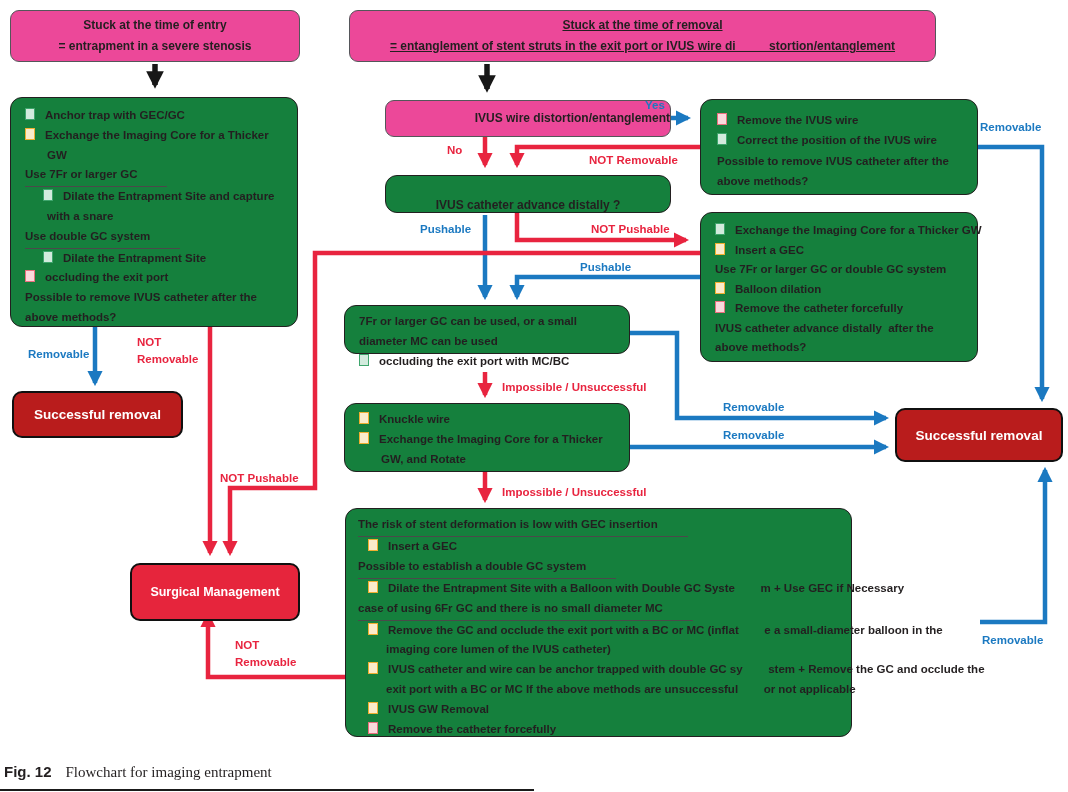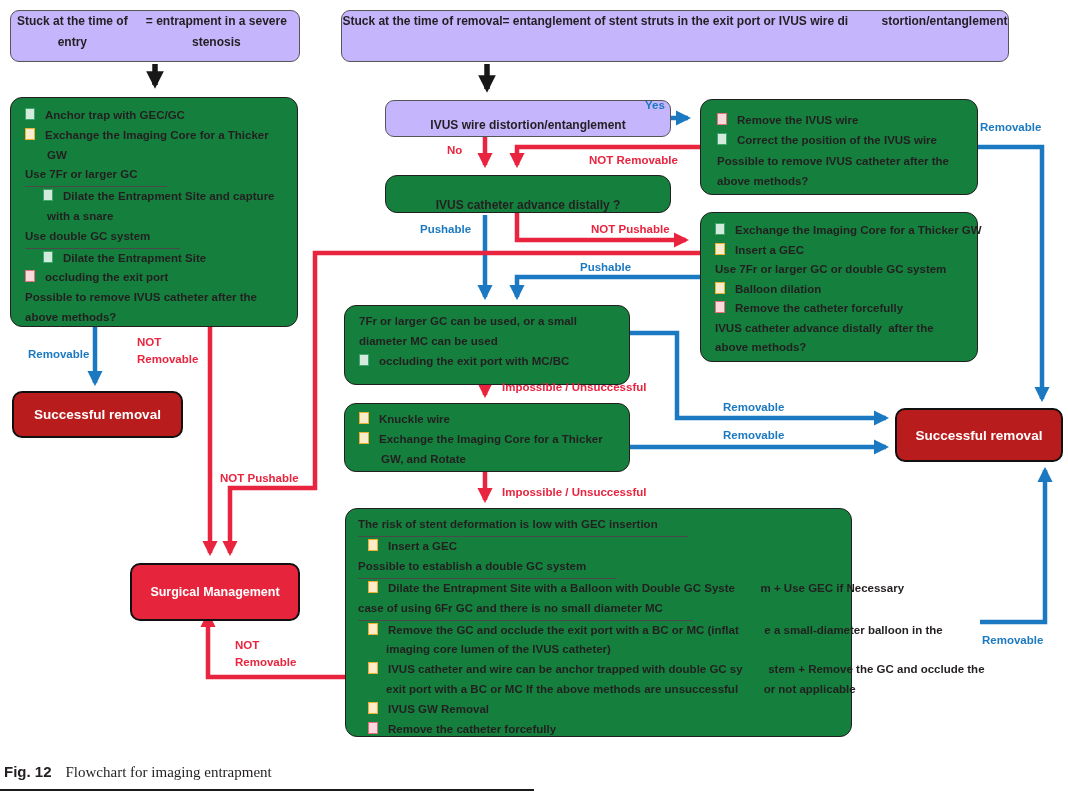--- a/index.html
+++ b/index.html
@@ -1,22 +1,22 @@
 <!DOCTYPE html>
 <html><head>
 <meta charset="utf-8">
 <style>
   html,body{margin:0;padding:0;background:#fff;}
   #fig{position:relative;width:1068px;height:792px;background:#fff;overflow:hidden;
        font-family:"Liberation Sans",sans-serif;color:#231f20;}
   #connectors{position:absolute;left:0;top:0;}
   .box{position:absolute;box-sizing:border-box;background:#15803d;border:1.8px solid #231f20;
        border-radius:12px;font-weight:bold;font-size:11.5px;color:#231f20;}
-  .gray{background:#c4b5fd;border:1.7px solid #55565a;border-radius:9px;
-        display:flex;justify-content:center;text-align:center;line-height:21px;font-size:12px;}
+  .gray{background:#ec4899;border:1.7px solid #55565a;border-radius:9px;
+        display:flex;flex-direction:column;justify-content:center;text-align:center;line-height:21px;font-size:12px;}
   .qbox{display:flex;align-items:flex-end;justify-content:center;text-align:center;font-size:12px;margin-left:41px;}
   .endbox{display:flex;align-items:center;justify-content:center;color:#fff;font-size:13.5px;
           border:2.3px solid #101010;border-radius:10px;}
   .blue-fill{background:#b91c1c;}
   .red-fill{background:#e6253c;}
   .lines{padding-top:8px;}
   .ln{line-height:19.8px;padding-left:14px;white-space:pre;}
   .ln.i1{padding-left:32px;}
   .ln.i2{padding-left:36px;}
   #box-wire-methods .ln{padding-left:16px;line-height:20.4px;}
@@ -74,21 +74,21 @@
     <path d="M210,327 V553" stroke="#e8243f" stroke-width="4.5" fill="none" marker-end="url(#mred)"></path>
     <path d="M485,372 V395" stroke="#e8243f" stroke-width="4.5" fill="none" marker-end="url(#mred)"></path>
     <path d="M485,472 V500" stroke="#e8243f" stroke-width="4.5" fill="none" marker-end="url(#mred)"></path>
     <path d="M345,677 H208 V615" stroke="#e8243f" stroke-width="4.5" fill="none" marker-end="url(#mred)"></path>
   </svg>
 
   <div class="box gray" style="left:10px;top:10px;width:290px;height:52px;">
     <div>Stuck at the time of entry</div>
     <div>= entrapment in a severe stenosis</div>
   </div>
-  <div class="box gray" style="left:341px;top:10px;width:668px;height:52px;">
+  <div class="box gray" style="left:349px;top:10px;width:587px;height:52px;text-decoration:underline;">
     <div>Stuck at the time of removal</div>
     <div style="white-space:pre;">= entanglement of stent struts in the exit port or IVUS wire di          stortion/entanglement</div>
   </div>
 
   <div class="box gray qbox" style="left:344px;top:100px;width:286px;height:37px;">
     <span>IVUS wire distortion/entanglement</span>
   </div>
   <div class="box qbox" style="left:344px;top:175px;width:286px;height:38px;">
     <span>IVUS catheter advance distally ?</span>
   </div>
@@ -117,21 +117,21 @@
   <div class="box lines" style="left:700px;top:212px;width:278px;height:150px;" id="box-push-methods">
       <div class="ln"><span class="blt g"></span><span>Exchange the Imaging Core for a Thicker GW</span></div>
       <div class="ln"><span class="blt o"></span><span>Insert a GEC</span></div>
       <div class="ln"><span>Use 7Fr or larger GC or double GC system</span></div>
       <div class="ln"><span class="blt o"></span><span>Balloon dilation</span></div>
       <div class="ln"><span class="blt r"></span><span>Remove the catheter forcefully</span></div>
       <div class="ln"><span>IVUS catheter advance distally  after the</span></div>
       <div class="ln"><span>above methods?</span></div>
     </div>
 
-  <div class="box lines" style="left:344px;top:305px;width:286px;height:80px;padding-top:6px;" id="box-gc-usable">
+  <div class="box lines" style="left:344px;top:305px;width:286px;height:49px;padding-top:6px;" id="box-gc-usable">
       <div class="ln"><span>7Fr or larger GC can be used, or a small</span></div>
       <div class="ln"><span>diameter MC can be used</span></div>
       <div class="ln"><span class="blt g"></span><span>occluding the exit port with MC/BC</span></div>
     </div>
 
   <div class="box lines" style="left:344px;top:403px;width:286px;height:69px;padding-top:6px;" id="box-knuckle-wire">
       <div class="ln"><span class="blt o"></span><span>Knuckle wire</span></div>
       <div class="ln"><span class="blt o"></span><span>Exchange the Imaging Core for a Thicker</span></div>
       <div class="ln i2"><span>GW, and Rotate</span></div>
     </div>

